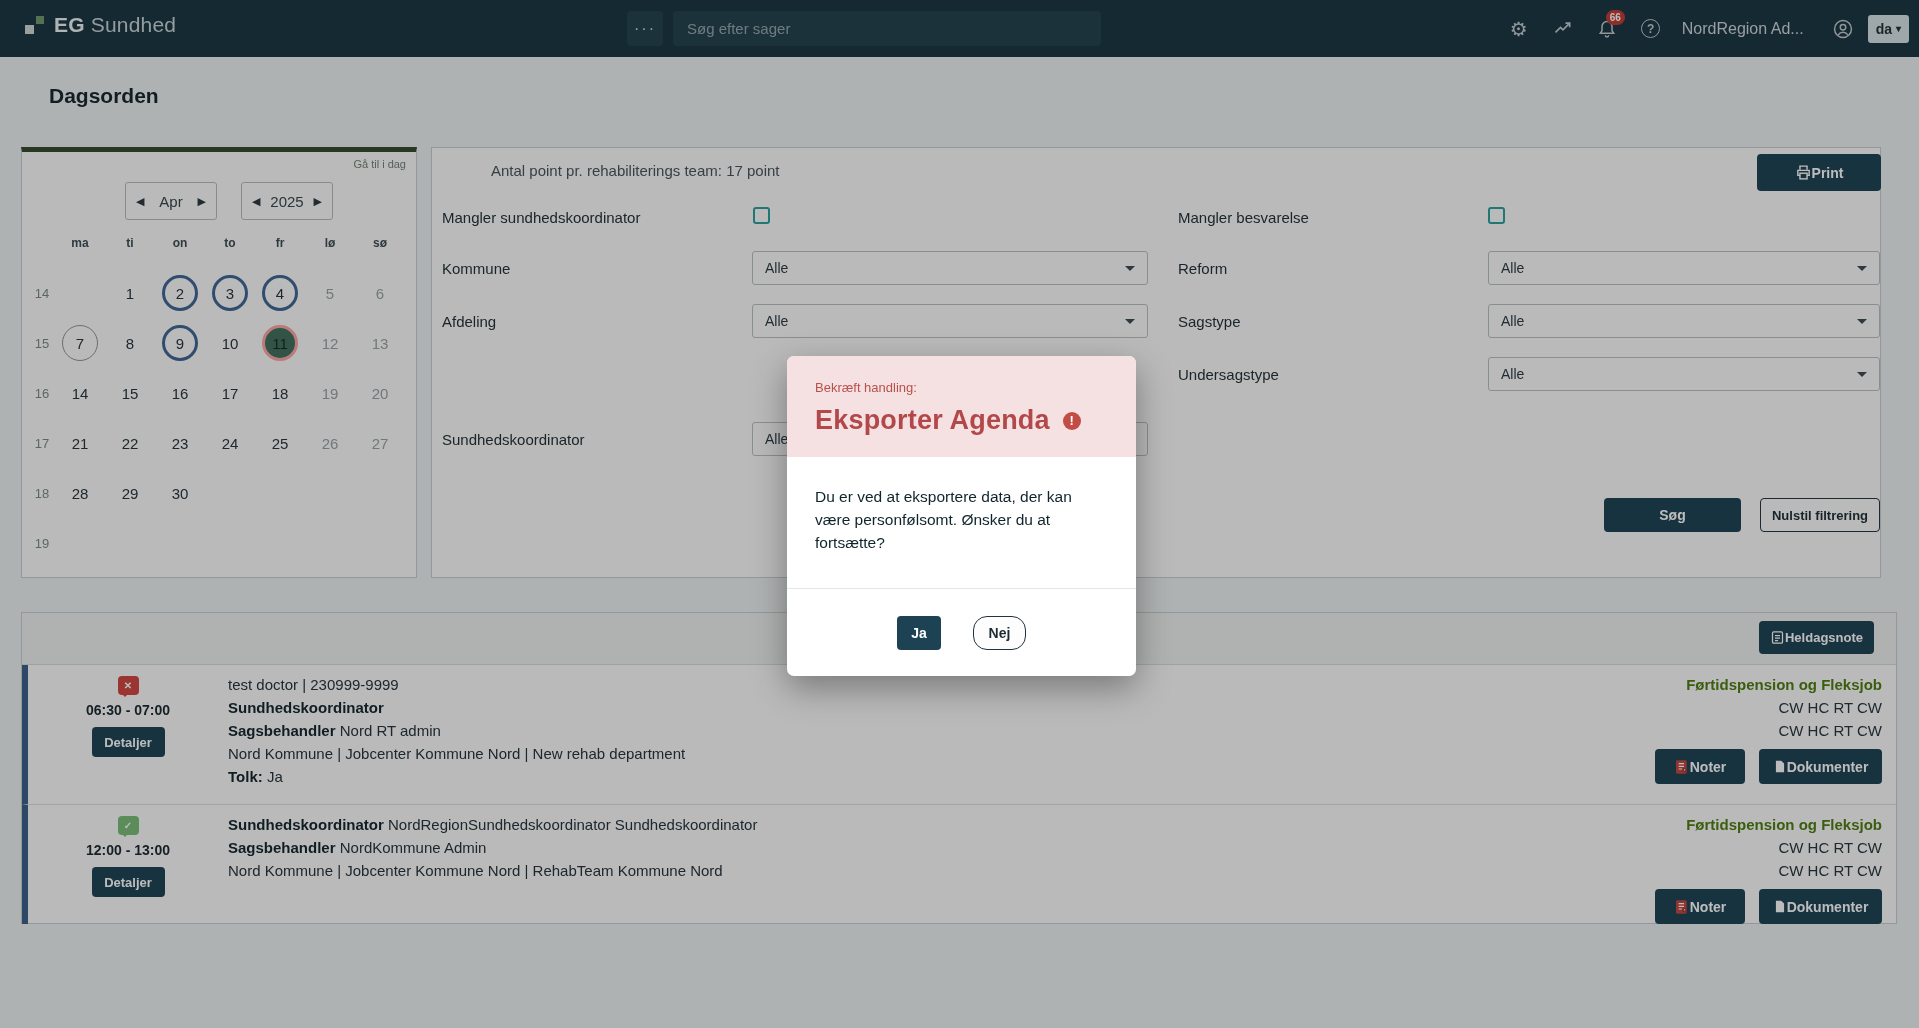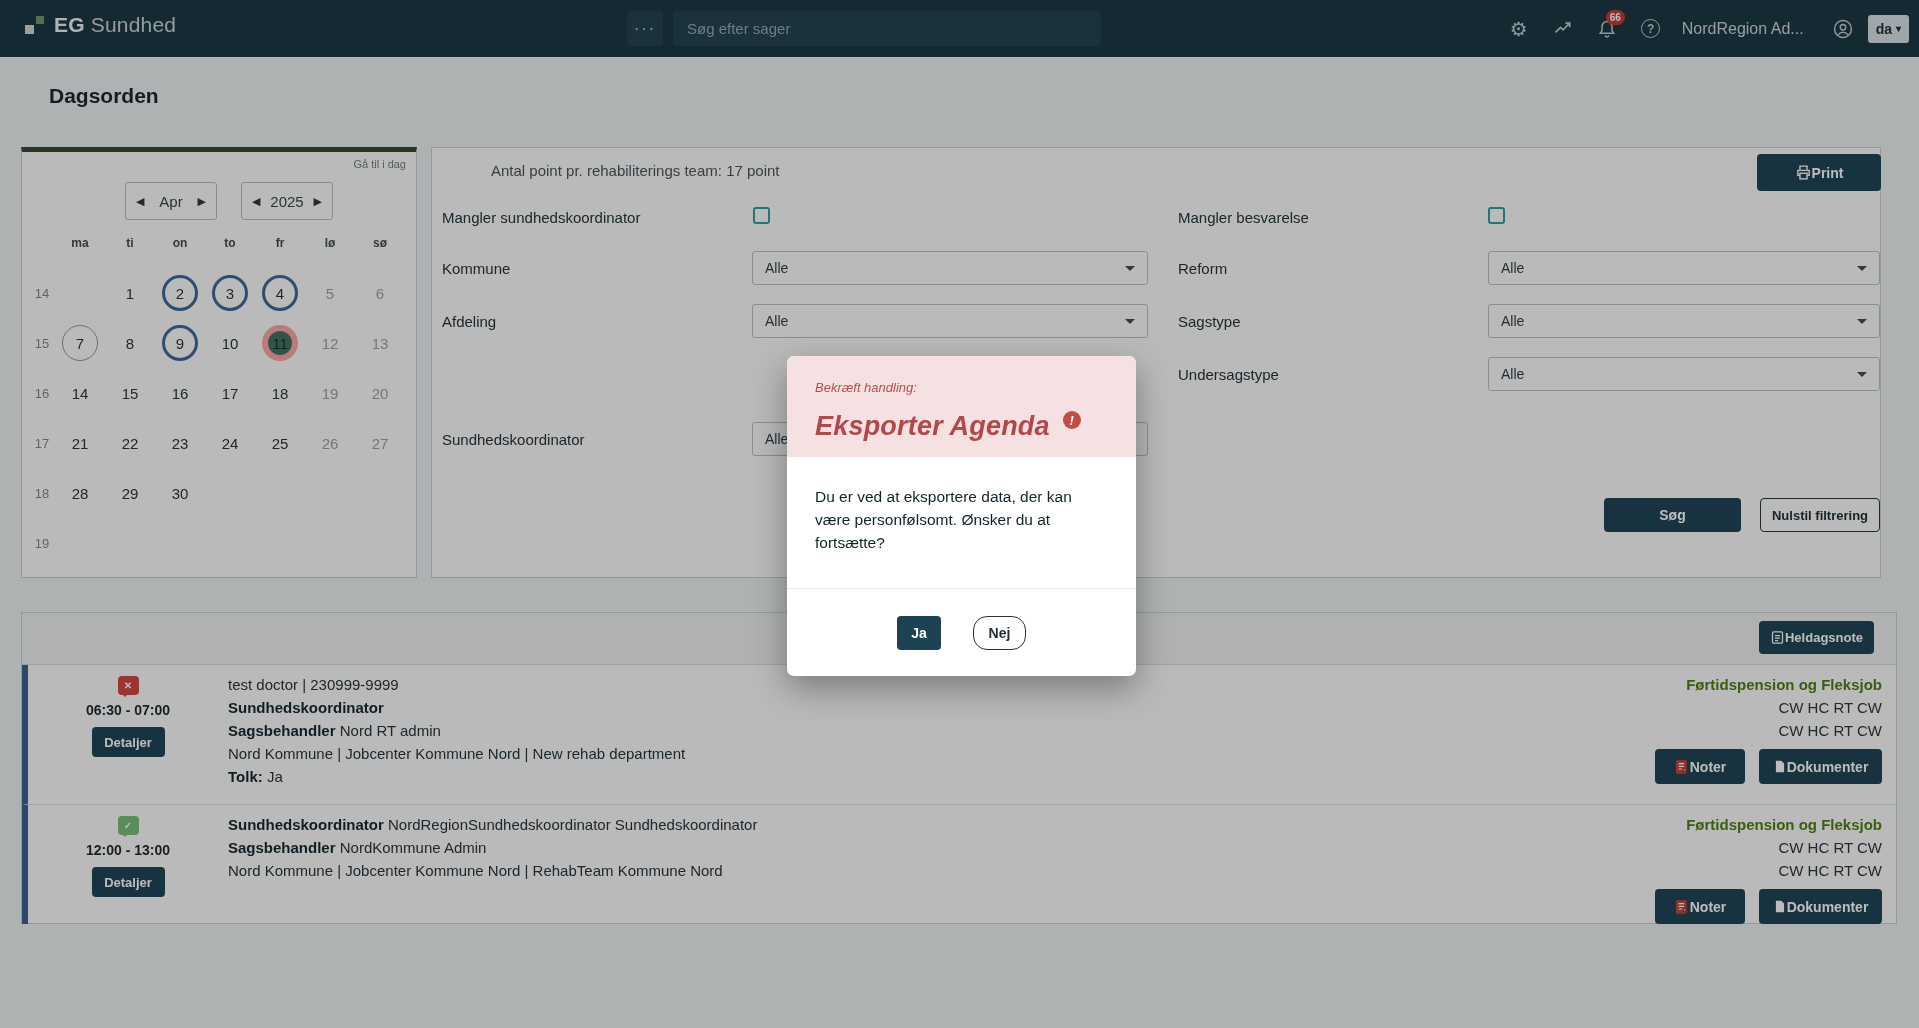--- a/index.html
+++ b/index.html
@@ -51,21 +51,21 @@
   .cal-dh .wkcol { width:26px; }
   .cal-dh span.dh { width:50px; text-align:center; font-size:12px; font-weight:700; color:#3c4a51; }
   .cal-grid { position:absolute; top:116px; left:7px; right:5px; }
   .cal-row { display:flex; height:50px; align-items:center; }
   .wknum { width:26px; text-align:center; font-size:13px; color:#7b8a80; }
   .day { width:50px; height:50px; display:flex; align-items:center; justify-content:center; font-size:15px; color:#253239; }
   .day > i { font-style:normal; width:36px; height:36px; display:flex; align-items:center; justify-content:center; border-radius:50%; }
   .day.muted { color:#98a1a5; }
   .day.ring > i { border:3px solid #3d6595; }
   .day.today > i { border:1px solid #8a9499; }
-  .day.selected > i { border:6px solid #fca5a5; background:#40705c; color:#16281f; }
+  .day.selected > i { border:3px solid #fca5a5; background:#40705c; color:#16281f; }
   
   .filterpanel { left:431px; top:147px; width:1450px; height:431px; }
   .points-summary { position:absolute; left:59px; top:14px; font-size:15px; color:#45535a; }
   .btn { font-family:inherit; cursor:pointer; border:none; border-radius:4px; display:inline-flex;
     align-items:center; justify-content:center; }
   .btn-dark { background:#1d4254; color:#fff; font-weight:700; }
   .btn-light { background:#fdfdfd; color:#1b2b33; font-weight:700; border:1px solid #24323c; }
   .print-btn { position:absolute; left:1325px; top:6px; width:124px; height:37px; font-size:14px; }
   .cb-label { position:absolute; font-size:15px; color:#222f36; }
   .checkbox { position:absolute; width:17px; height:17px; background:#fdfdfd; border:2px solid #27a19e; border-radius:3px; cursor:pointer; }
@@ -98,23 +98,23 @@
   .ag-casetype { font-size:15px; font-weight:700; color:#4d7c0f; line-height:23px; }
   .ag-team { font-size:15px; color:#25333a; line-height:23px; }
   .ag-actions { display:flex; justify-content:flex-end; gap:14px; margin-top:7px; }
   .noter-btn { width:90px; height:35px; font-size:14px; }
   .dok-btn { width:123px; height:35px; font-size:14px; }
   .note-red-icon { display:inline-block; }
   
   .overlay { position:absolute; inset:0; background:rgba(13,15,16,0.28); z-index:40; }
   .modal { position:absolute; left:787px; top:356px; width:349px; height:320px; background:#fff; border-radius:7px;
     box-shadow:0 12px 34px rgba(0,0,0,0.35); z-index:50; overflow:hidden; }
-  .modal-head { height:101px; background:#f5e1e1; padding:24px 28px 0 28px;font-style:italic; }
+  .modal-head { height:101px; background:#f5e1e1; padding:24px 28px 0 28px; }
   .modal-kicker { font-size:13px; color:#b8504c; }
-  .modal-title-row { display:flex; align-items:flex-start; gap:13px; margin-top:16px; }
+  .modal-title-row { display:flex; align-items:center; gap:13px; margin-top:10px; }
   .modal-title { font-size:27px; font-weight:600; color:#b3484b; letter-spacing:.2px; }
   .excl-icon { width:18px; height:18px; border-radius:50%; background:#c24c46; color:#fff; font-size:13px; font-weight:700;
     display:flex; align-items:center; justify-content:center; }
   .modal-body { padding:28px 26px 0 28px; height:131px; font-size:15.5px; line-height:23px; color:#10242c; }
   .modal-foot { height:88px; border-top:1px solid #e4e7e8; display:flex; align-items:center; justify-content:center; gap:32px; }
   .ja-btn { width:44px; height:34px; font-size:14px; }
   .nej-btn { width:53px; height:34px; font-size:14px; border-radius:14px; border-width:1.5px; }
 </style>
 </head>
 <body>

